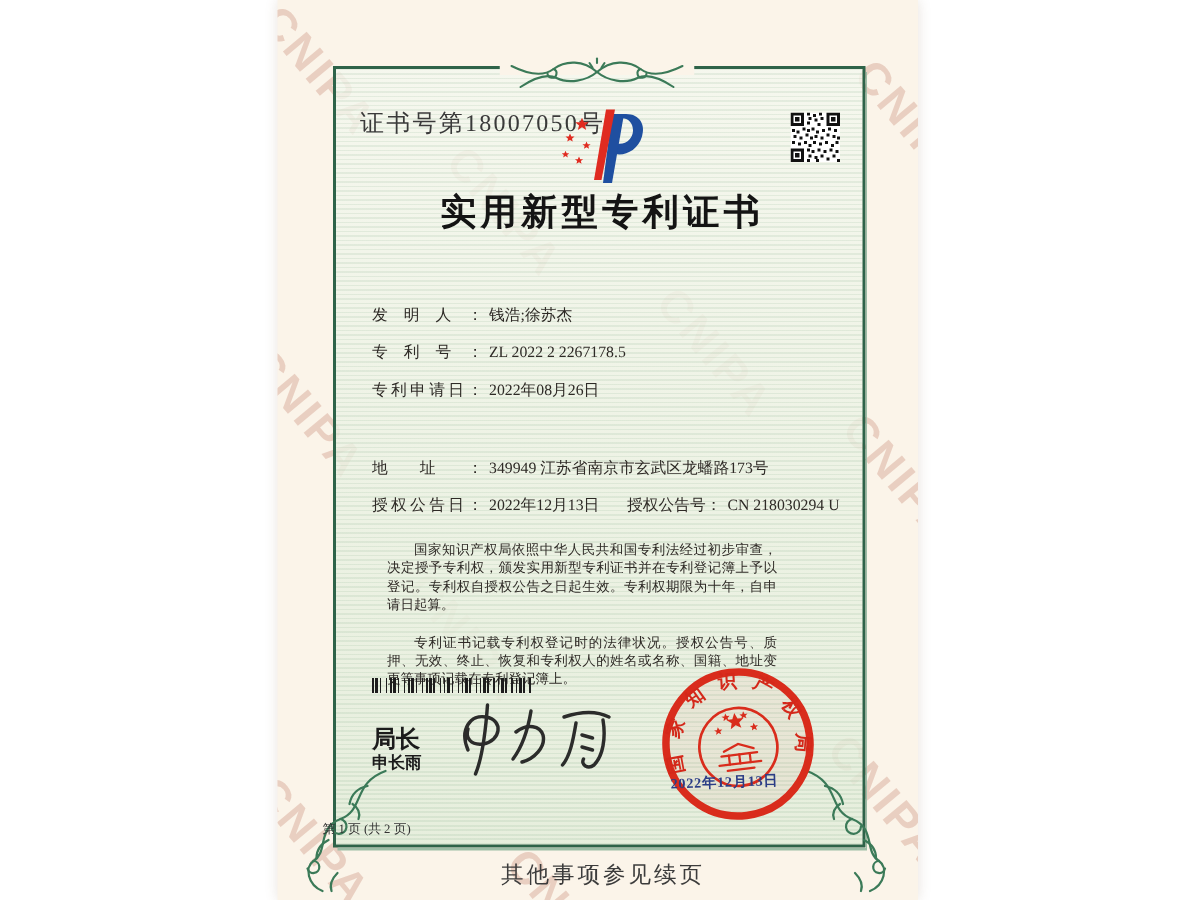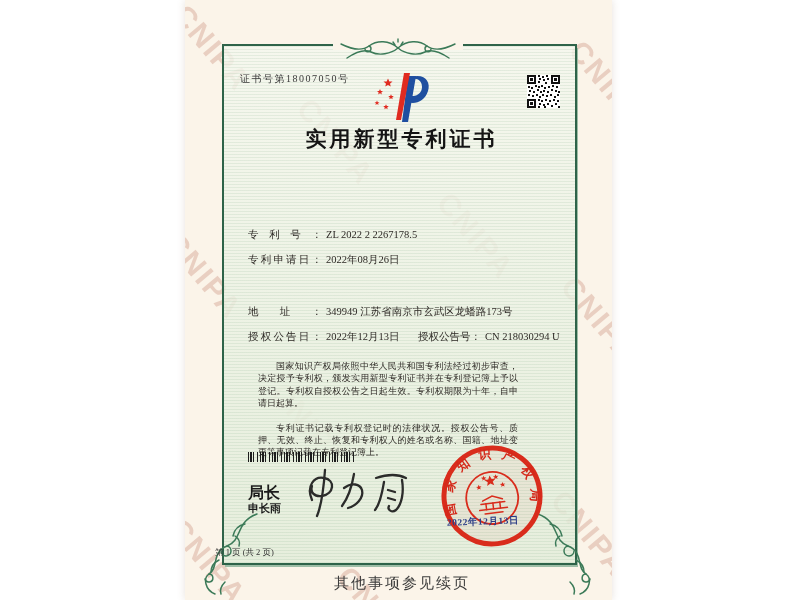--- a/index.html
+++ b/index.html
@@ -28,24 +28,24 @@
       repeating-linear-gradient(180deg,rgba(110,160,120,.13) 0 1px,rgba(255,255,255,0) 1px 3px),
       linear-gradient(180deg,rgba(244,248,239,.78),rgba(226,237,218,.82));}
   .frame{position:absolute;left:37px;top:44px;width:351px;height:517px;z-index:3;
          border:2px solid #2e6349;box-shadow:2px 3px 0 -1px #9dbda6;pointer-events:none;}
   .orn{position:absolute;z-index:4;}
   .orn-top{left:148px;top:36px;}
   .orn-bl{left:16px;top:510px;}
   .orn-br{left:347px;top:510px;transform:scaleX(-1);}
   
   .abs{position:absolute;z-index:5;}
-  .cert-no{left:55px;top:72px;font-size:10px;letter-spacing:1.5px;color:#3a3a3a;}
+  .cert-no{left:55px;top:72px;font-size:16px;letter-spacing:1.5px;color:#3a3a3a;}
   .logo{left:186px;top:70px;}
   .qr{left:342px;top:75px;}
-  .title{left:3px;top:125px;width:427px;text-align:center;font-size:21px;font-weight:bold;
+  .title{left:3px;top:125px;width:427px;text-align:center;font-size:24px;font-weight:bold;
          letter-spacing:3px;color:#141414;}
   .row{left:63px;width:300px;font-size:10.5px;color:#2e2a26;white-space:nowrap;}
   .lbl{display:inline-block;width:74px;text-align-last:justify;}
   .val{margin-left:4px;}
   .pair2{position:absolute;left:170px;top:0;}
   .paras{left:61px;top:348px;width:284px;font-size:9px;line-height:12.4px;color:#2e2a26;
          text-align:justify;}
   .paras p{margin:12px;text-indent:2em;}
   .barcode{left:63px;top:452px;width:107px;height:10px;
     background:
@@ -147,20 +147,23 @@
         <path d="M24,0h9v9h-9z M26,2v5h5v-5z" fill-rule="evenodd"></path>
         <rect x="27" y="3" width="3" height="3"></rect>
         <path d="M0,24h9v9h-9z M2,26v5h5v-5z" fill-rule="evenodd"></path>
         <rect x="3" y="27" width="3" height="3"></rect>
         <path d="M11,0h2v2h-2z M15,1h2v2h-2z M19,0h2v2h-2z M12,3h2v2h-2z M16,4h2v2h-2z M20,3h2v2h-2z M11,6h2v2h-2z M18,7h2v2h-2z M1,11h2v2h-2z M4,12h2v2h-2z M8,10h2v2h-2z M11,11h2v2h-2z M14,10h2v2h-2z M17,12h2v2h-2z M21,11h2v2h-2z M25,10h2v2h-2z M29,11h2v2h-2z M2,15h2v2h-2z M6,16h2v2h-2z M10,14h2v2h-2z M13,16h2v2h-2z M16,15h2v2h-2z M20,16h2v2h-2z M24,14h2v2h-2z M28,15h2v2h-2z M31,16h2v2h-2z M1,19h2v2h-2z M5,20h2v2h-2z M9,19h2v2h-2z M12,21h2v2h-2z M15,19h2v2h-2z M19,20h2v2h-2z M23,19h2v2h-2z M27,21h2v2h-2z M30,19h2v2h-2z M11,24h2v2h-2z M14,25h2v2h-2z M18,24h2v2h-2z M22,25h2v2h-2z M26,24h2v2h-2z M30,25h2v2h-2z M12,28h2v2h-2z M16,29h2v2h-2z M20,28h2v2h-2z M24,30h2v2h-2z M28,28h2v2h-2z M31,31h2v2h-2z M11,31h2v2h-2z M17,31h2v2h-2z"></path>
       </g>
     </svg>
 
     <div class="abs title">实用新型专利证书</div>
 
+    <div class="abs row" style="top:203px">
+      <span class="lbl">发明人：</span><span class="val">钱浩;徐苏杰</span>
+    </div>
     <div class="abs row" style="top:228px">
       <span class="lbl">专利号：</span><span class="val">ZL 2022 2 2267178.5</span>
     </div>
     <div class="abs row" style="top:253px">
       <span class="lbl">专利申请日：</span><span class="val">2022年08月26日</span>
     </div>
     <div class="abs row" style="top:305px">
       <span class="lbl">地址：</span><span class="val">349949 江苏省南京市玄武区龙蟠路173号</span>
     </div>
     <div class="abs row" style="top:330px">

